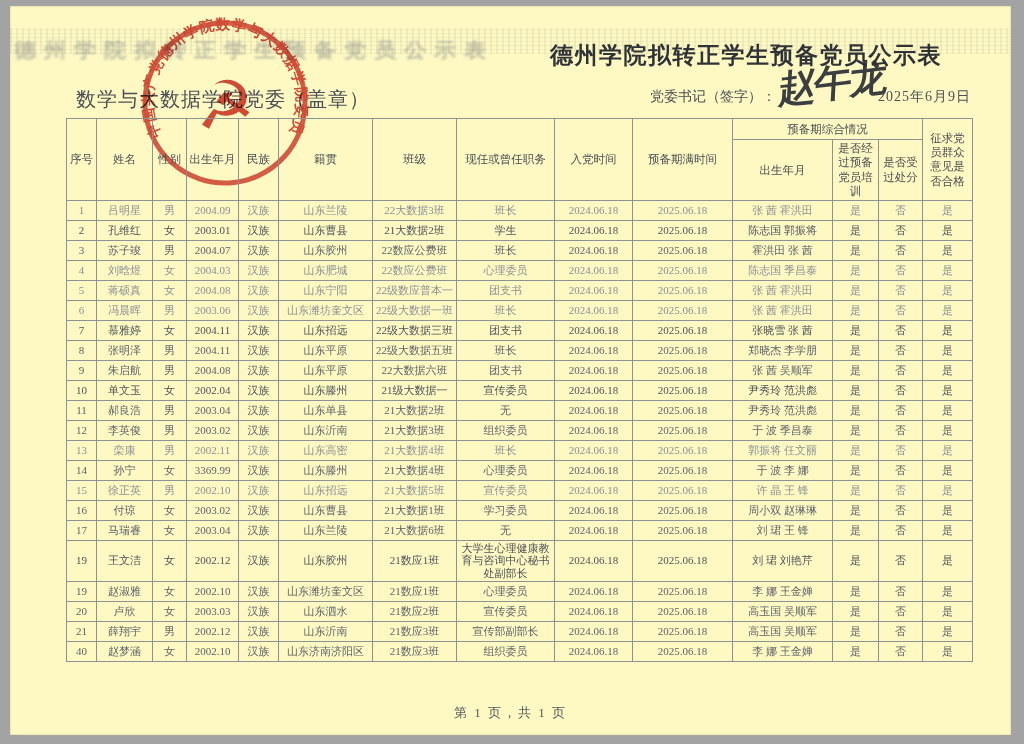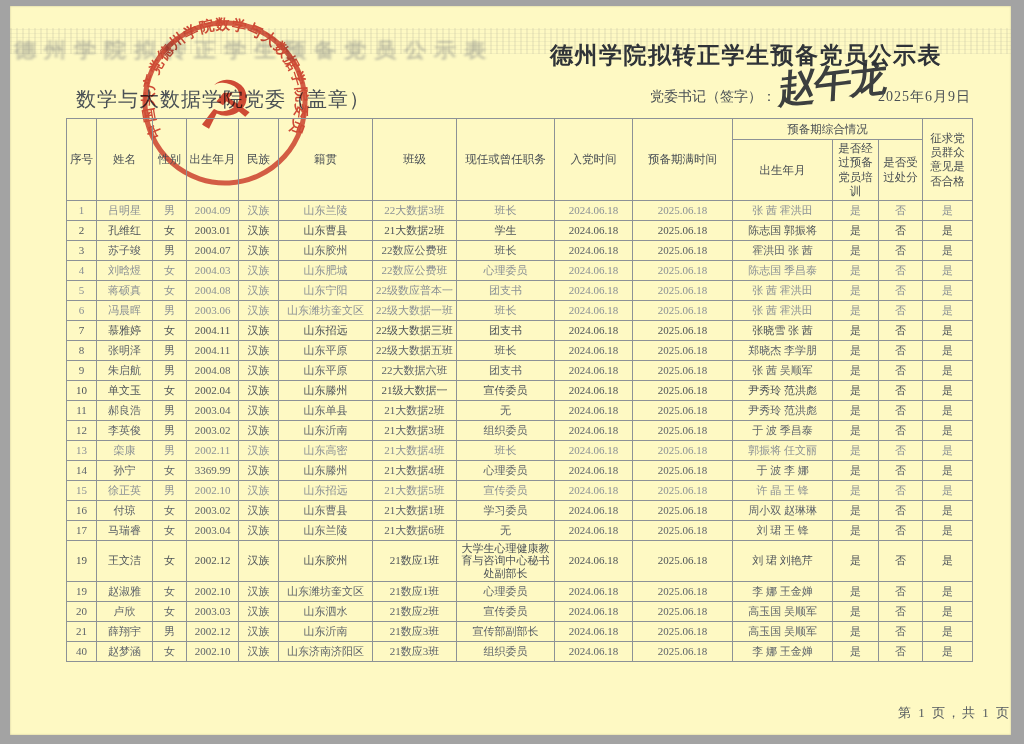--- a/index.html
+++ b/index.html
@@ -62,21 +62,21 @@
   tbody tr:nth-child(5),
   tbody tr:nth-child(6),
   tbody tr:nth-child(13),
   tbody tr:nth-child(15){color:#8a9095;}
   tbody tr:nth-child(2),
   tbody tr:nth-child(7),
   tbody tr:nth-child(10),
   tbody tr:nth-child(18){color:#4d5359;}
   .page-footer{
     position:absolute;left:0;top:698px;width:100%;
-    text-align:right;font-size:13px;color:#555b60;letter-spacing:2px;
+    text-align:center;font-size:13px;color:#555b60;letter-spacing:2px;
   }
 </style>
 </head>
 <body>
 
 <div class="page">
 
   <div class="scan-noise"></div>
 
   <div class="ghost-title">德州学院拟转正学生预备党员公示表</div>

